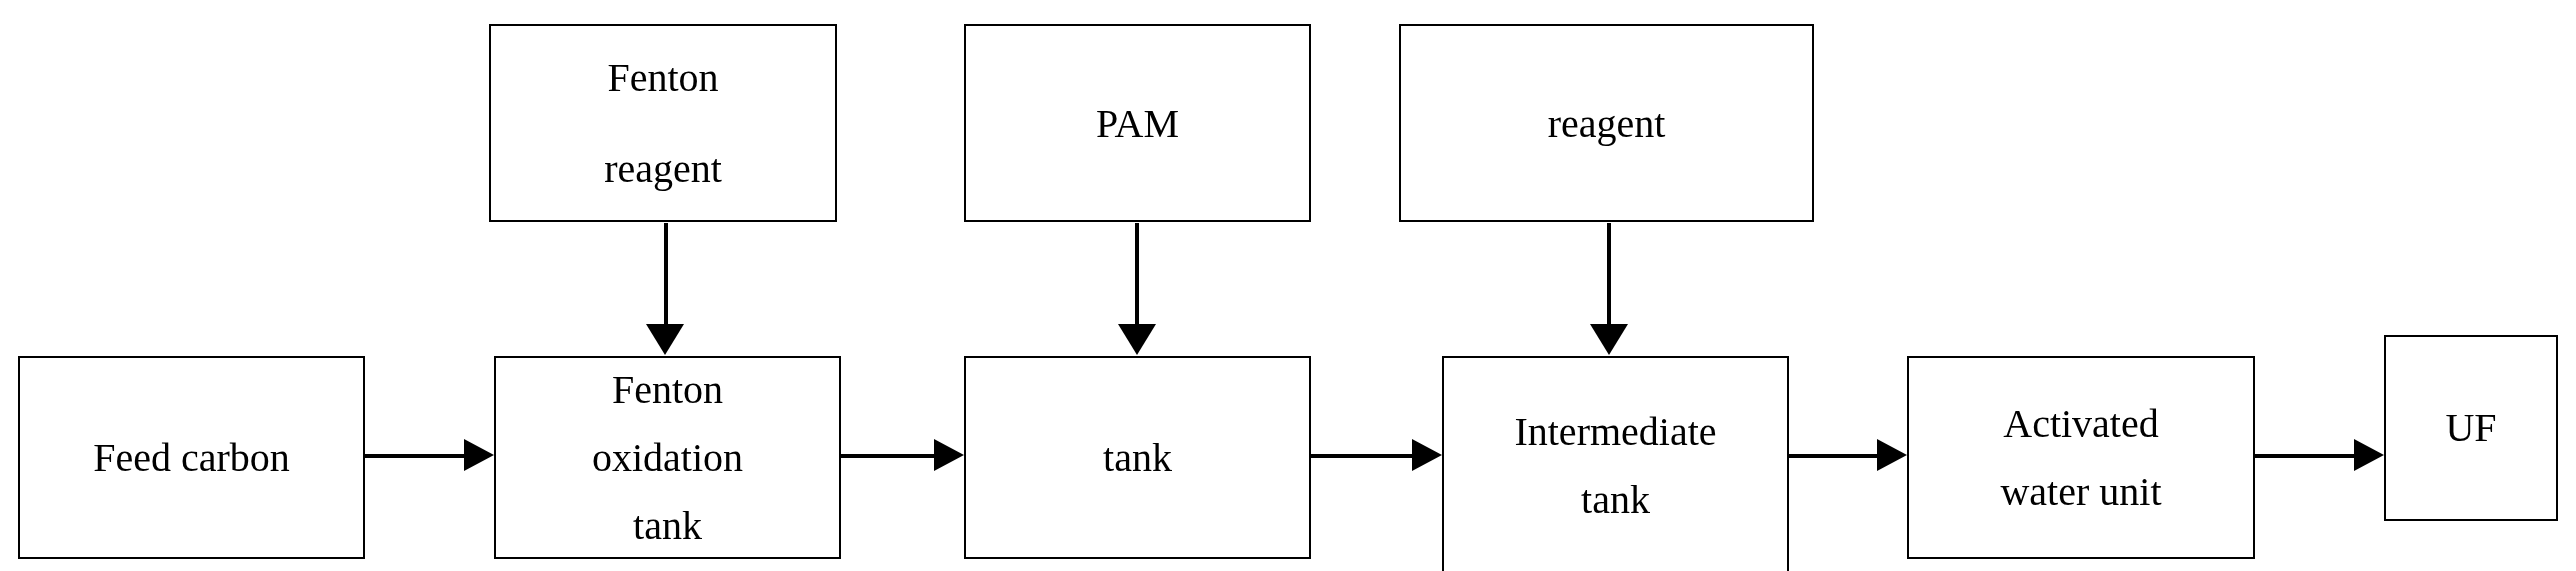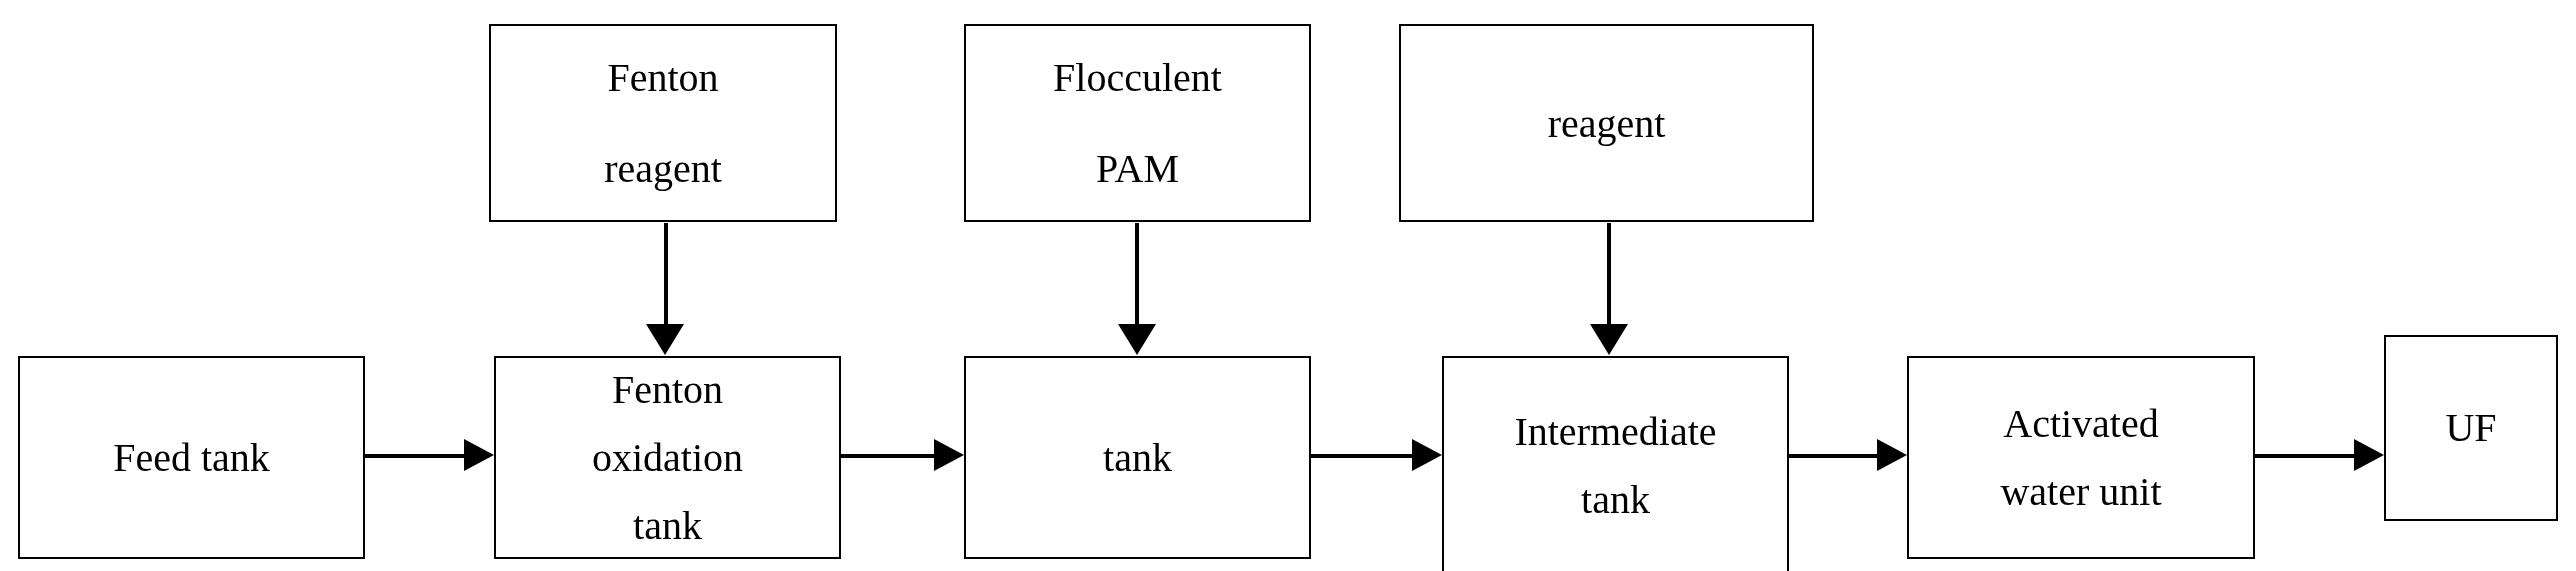--- a/index.html
+++ b/index.html
@@ -60,29 +60,28 @@
 </head>
 <body>
 
 <div class="canvas">
 
   <div class="node top pos-fenton-reagent">
     <span class="ln">Fenton</span>
     <span class="ln">reagent</span>
   </div>
   <div class="node top pos-flocculent-pam">
-    <span class="ln">Flocculent</span>
     <span class="ln">PAM</span>
   </div>
   <div class="node top pos-denitrification-reagent">
     <span class="ln">reagent</span>
   </div>
 
   <div class="node proc pos-feed-water">
-    <span class="ln">Feed tank</span>
+    <span class="ln">Feed carbon</span>
   </div>
   <div class="node proc pos-fenton-oxidation-unit">
     <span class="ln">Fenton</span>
     <span class="ln">oxidation</span>
     <span class="ln">tank</span>
   </div>
   <div class="node proc pos-settlement-tank">
     <span class="ln">tank</span>
   </div>
   <div class="node proc pos-intermediate-tank">

